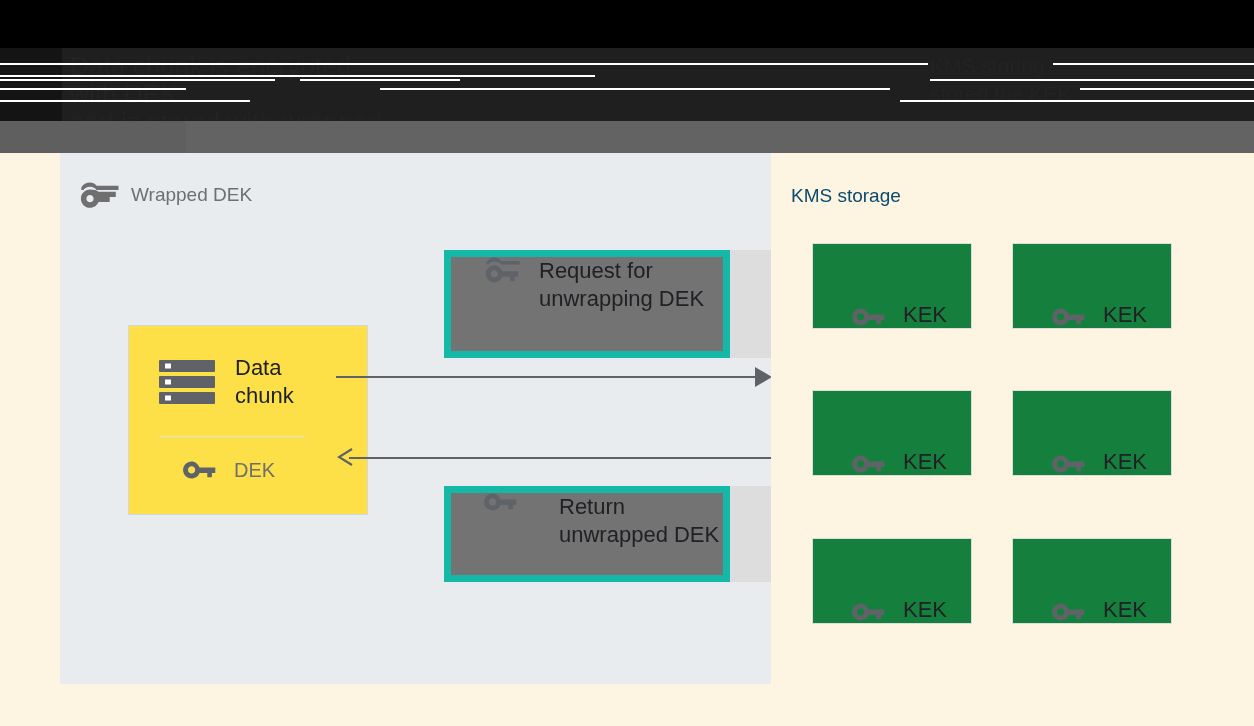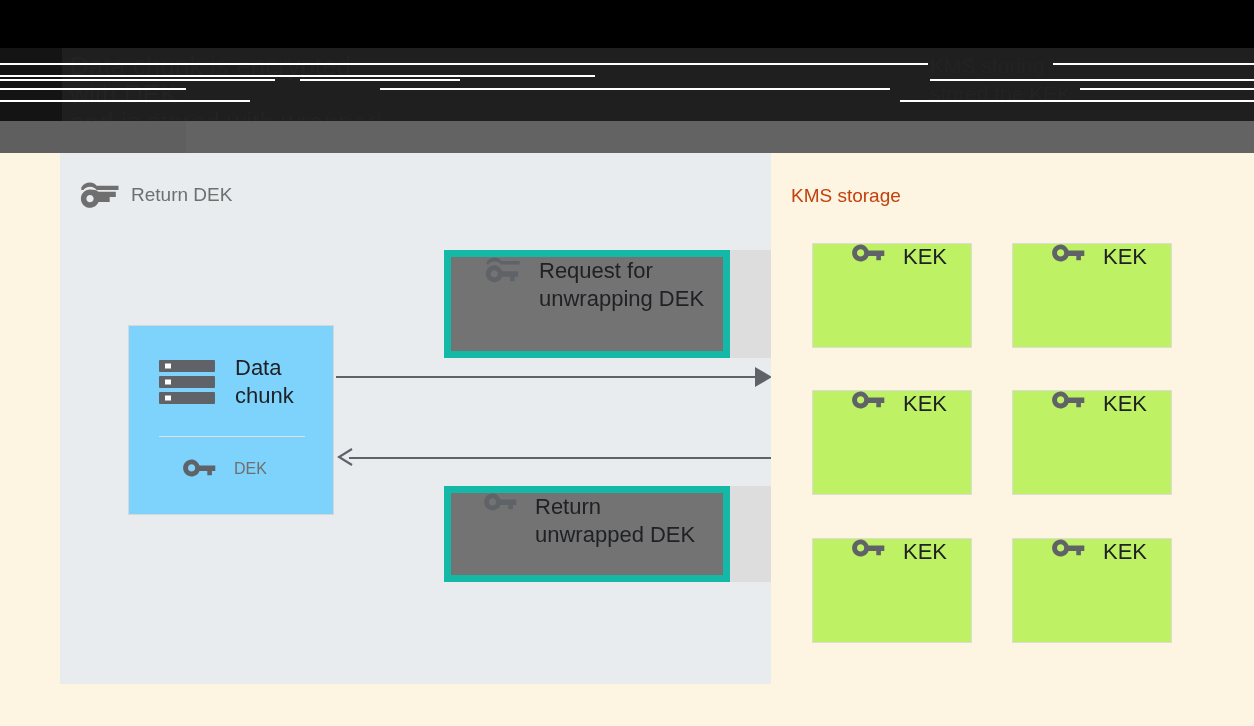--- a/index.html
+++ b/index.html
@@ -97,31 +97,31 @@
   
   .panel-right {
     position: absolute;
     left: 771px; top: 153px;
     width: 483px; height: 531px;
     background: #fdf5e1;
   }
   .panel-right-title {
     position: absolute;
     left: 791px; top: 184px;
-    color: #c2410c;
+    color: #0c4a6e;
     font-size: 19px;
     line-height: 24px;
   }
 
   
   .card-datachunk {
     position: absolute;
     left: 128px; top: 325px;
-    width: 206px; height: 190px;
-    background: #7dd3fc;
+    width: 240px; height: 190px;
+    background: #fde047;
     border: 1px solid #d4d8da;
   }
   .dc-row {
     position: absolute;
     left: 30px; top: 28px;
     display: flex;
     align-items: center;
     gap: 20px;
   }
   .dc-label {
@@ -137,21 +137,21 @@
     background: #e0e0e0;
   }
   .dc-dek {
     position: absolute;
     left: 53px; top: 133px;
     display: flex;
     align-items: center;
     gap: 18px;
   }
   .dc-dek-label {
-    font-size: 16px;
+    font-size: 20px;
     color: #6f6f6f;
   }
 
   
   .msg-card {
     position: absolute;
     background: #737373;
     border: 7px solid #14b8a6;
     display: flex;
     align-items: flex-start;
@@ -163,21 +163,21 @@
   .msg-icon { margin-left: 32px; flex: none; }
   .msg-text {
     margin-left: 18px;
     font-size: 22px;
     line-height: 28px;
     color: #202124;
     white-space: pre-line;
   }
   #card-request { left: 444px; top: 250px; width: 286px; height: 108px; }
   #band-request { left: 730px; top: 250px; width: 41px; height: 108px; }
-  #card-return  { left: 444px; top: 486px; width: 286px; height: 96px; }
+  #card-return  { left: 444px; top: 486px; width: 286px; height: 96px; gap: 24px; }
   #band-return  { left: 730px; top: 486px; width: 41px; height: 96px; }
 
   
   .arrow-line {
     position: absolute;
     height: 2px;
     background: #5f6368;
   }
   .arrow-right-line { left: 336px; top: 376px; width: 426px; }
   .arrow-left-line  { left: 349px; top: 457px; width: 422px; }
@@ -191,25 +191,25 @@
   }
   .arrow-head-left {
     position: absolute;
     left: 337px; top: 448px;
     width: 16px; height: 18px;
   }
 
   
   .kek-card {
     position: absolute;
-    width: 160px; height: 105px;
-    background: #bef264;
+    width: 160px; height: 86px;
+    background: #15803d;
     border: 1px solid #dcdcdc;
     display: flex;
-    align-items: flex-start;
+    align-items: flex-end;
   }
   .kek-icon { margin-left: 38px; flex: none; }
   .kek-label {
     margin-left: 18px;
     font-size: 22px;
     color: #202124;
   }
 
   svg { display: block; }
 </style>
@@ -243,21 +243,21 @@
 
 <div class="panel-left"></div>
 
 <div class="wrapped-key-icon">
   <svg viewBox="0 0 42 26" width="42" height="26" aria-hidden="true">
     <path fill="#6f6f6f" d="M11 1.5c3.6 0 6.8 1.9 8.5 4.7h21v4.5h-6v4.4h-5.1v-4.4h-9.9C17.8 13.4 14.6 15.3 11 15.3 6 15.3 1.9 11.2 1.9 6.2 1.9 3.6 3 1.5 11 1.5z" opacity="0"></path>
     <path fill="#6f6f6f" d="M12 0.5C8.3 0.5 5.1 2.4 3.4 5.2h-0.1V8h2.1C6.6 6.1 9.1 4.8 12 4.8c2.9 0 5.4 1.3 6.6 3.2h21.9V3.7H18.6C16.9 1.6 14.6 0.5 12 0.5z"></path>
     <path fill="#6f6f6f" d="M12 7.6c-5 0-9.1 4.1-9.1 9.1S7 25.8 12 25.8c3.9 0 7.2-2.4 8.5-5.8h11.2v-5.1h6.1V9.8H20.5C19.2 8.4 15.9 7.6 12 7.6zm0 12.7c-2 0-3.6-1.6-3.6-3.6S10 13.1 12 13.1s3.6 1.6 3.6 3.6-1.6 3.6-3.6 3.6z"></path>
   </svg>
 </div>
-<div class="panel-left-title">Return DEK</div>
+<div class="panel-left-title">Wrapped DEK</div>
 
 <div class="card-datachunk">
   <div class="dc-row">
     <span>
       <svg viewBox="0 0 56 46" width="56" height="46" aria-hidden="true">
         <rect x="0" y="1" width="56" height="12" rx="1" fill="#5f6368"></rect>
         <rect x="0" y="17" width="56" height="12" rx="1" fill="#5f6368"></rect>
         <rect x="0" y="33" width="56" height="12" rx="1" fill="#5f6368"></rect>
         <rect x="6" y="4.5" width="6" height="5" fill="#ffffff"></rect>
         <rect x="6" y="20.5" width="6" height="5" fill="#ffffff"></rect>

